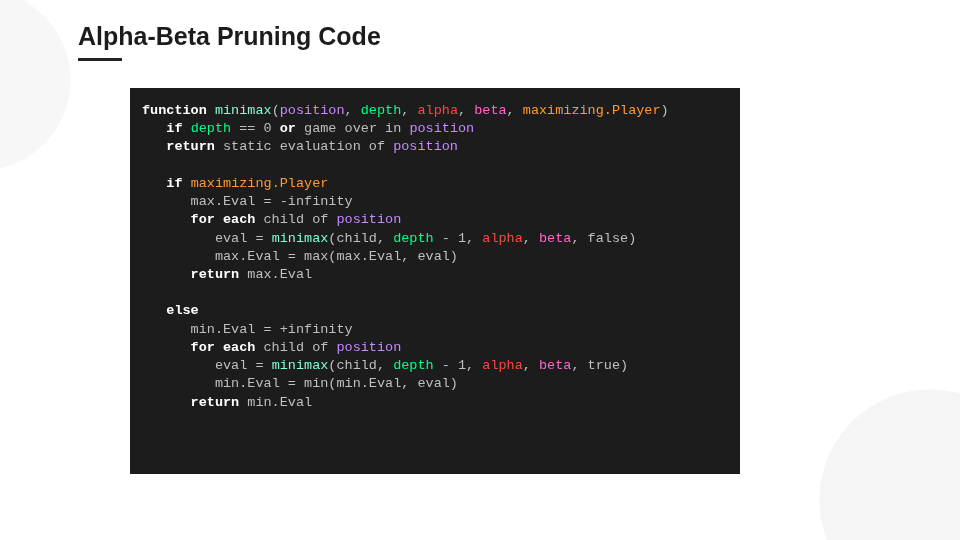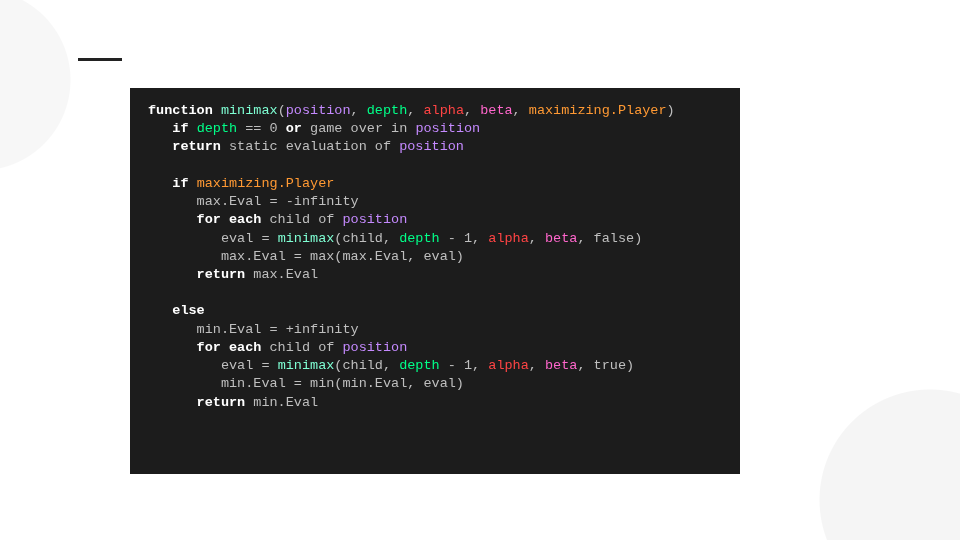--- a/index.html
+++ b/index.html
@@ -41,39 +41,40 @@
     position: absolute;
     top: 88px;
     left: 130px;
     width: 610px;
     height: 386px;
     background: #1c1c1c;
     color: #e2e2e2;
     font-family: Consolas, "Courier New", monospace;
     font-size: 13.5px;
     line-height: 1.35;
-    padding: 14px 14px 14px 18px;
+    padding: 14px 14px 14px 12px;
     box-sizing: border-box;
     white-space: pre;
     overflow: hidden;
   }
   .kw { color: #ffffff; font-weight: bold; }          
   .fn { color: #7fffd4; }                              
   .pos { color: #c58aff; }                             
   .dep { color: #00ff88; }                             
   .al { color: #ff4444; }                              
   .be { color: #ff66cc; }                              
   .mp { color: #ff9933; }                              
   .plain { color: #bfbfbf; }                           
   .num { color: #bfbfbf; }
 </style>
 </head>
 <body>
 
 <div class="slide">
+  <div class="title">Alpha-Beta Pruning Code</div>
   <div class="title-underline"></div>
 
   <div class="code-box"><span><span class="kw">function</span> <span class="fn">minimax</span><span class="plain">(</span><span class="pos">position</span><span class="plain">, </span><span class="dep">depth</span><span class="plain">, </span><span class="al">alpha</span><span class="plain">, </span><span class="be">beta</span><span class="plain">, </span><span class="mp">maximizing.Player</span><span class="plain">)</span></span>
 <span><span class="plain">   </span><span class="kw">if</span><span class="plain"> </span><span class="dep">depth</span><span class="plain"> == </span><span class="num">0</span><span class="plain"> </span><span class="kw">or</span><span class="plain"> game over in </span><span class="pos">position</span></span>
 <span><span class="plain">   </span><span class="kw">return</span><span class="plain"> static evaluation of </span><span class="pos">position</span></span>
 
 <span><span class="plain">   </span><span class="kw">if</span><span class="plain"> </span><span class="mp">maximizing.Player</span></span>
 <span><span class="plain">      </span><span class="plain">max.Eval = -infinity</span></span>
 <span><span class="plain">      </span><span class="kw">for each</span><span class="plain"> child of </span><span class="pos">position</span></span>
 <span><span class="plain">         </span><span class="plain">eval = </span><span class="fn">minimax</span><span class="plain">(child, </span><span class="dep">depth</span><span class="plain"> - 1, </span><span class="al">alpha</span><span class="plain">, </span><span class="be">beta</span><span class="plain">, false)</span></span>

